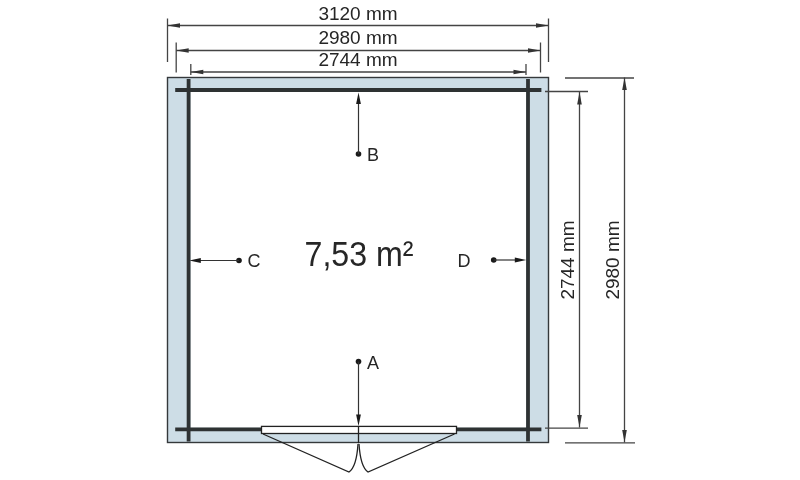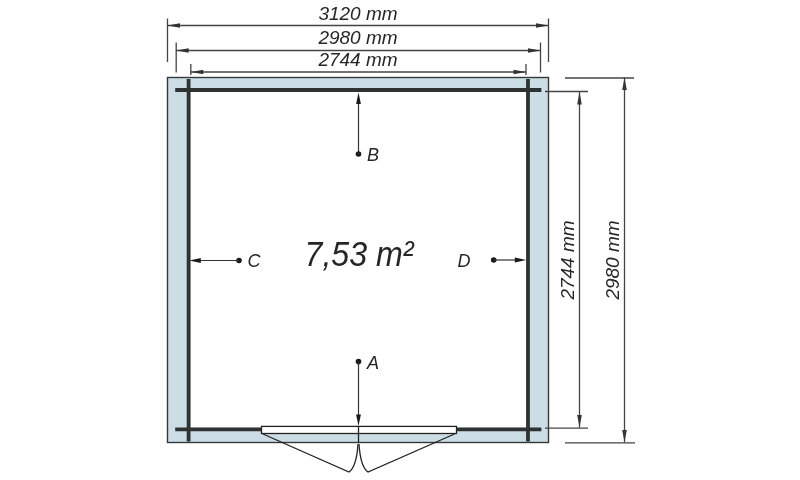--- a/index.html
+++ b/index.html
@@ -1,16 +1,16 @@
 <!DOCTYPE html>
 <html><head>
 <meta charset="utf-8">
 <style>
   html,body{margin:0;padding:0;background:#ffffff;}
-  .wrap{width:719px;height:480px;position:relative;overflow:hidden;font-style:italic;}
+  .wrap{width:719px;height:480px;position:relative;overflow:hidden;}
   svg{display:block;}
   text{font-family:"Liberation Sans",sans-serif;fill:#262626;}
 </style>
 </head>
 <body>
 <div class="wrap">
 <svg width="800" height="480" viewBox="0 0 800 480" xmlns="http://www.w3.org/2000/svg">
 
 <rect x="167.5" y="77.5" width="381" height="365" fill="#cddde6" stroke="#35393b" stroke-width="1.4"></rect>
 

